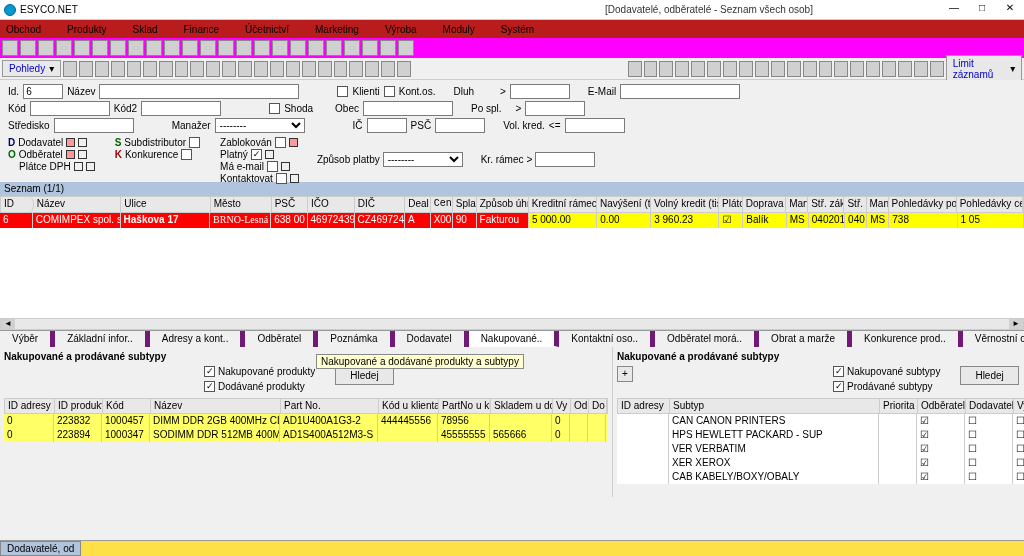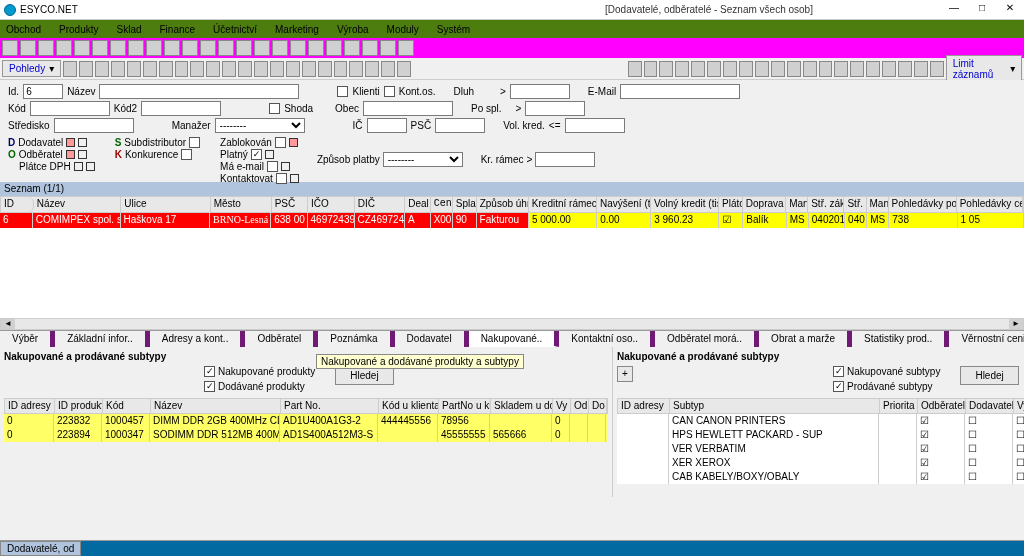--- a/index.html
+++ b/index.html
@@ -3,21 +3,21 @@
 <meta charset="utf-8">
 <style>
 * { box-sizing: border-box; margin: 0; padding: 0; font-family: Tahoma, sans-serif; font-size: 10px; }
 body { background: #f0f0f0; width: 1024px; height: 556px; overflow: hidden; }
 .titlebar { height: 20px; background: #fff; display: flex; align-items: center; padding: 0 4px; border-bottom: 1px solid #ccc; }
 .title-left { display: flex; align-items: center; gap: 4px; flex: 1; }
 .title-center { flex: 1; text-align: center; color: #333; }
 .title-right { display: flex; gap: 8px; }
 .win-btn { width: 20px; height: 15px; text-align: center; cursor: pointer; }
 .app-icon { width: 12px; height: 12px; border-radius: 50%; background: #0099cc; border: 1px solid #006699; display: inline-block; }
-.menubar { height: 18px; background: #4d7c0f; padding: 0 6px; display: flex; gap: 18px; align-items: center; }
+.menubar { height: 18px; background: #b91c1c; padding: 0 6px; display: flex; gap: 26px; align-items: center; }
 .menubar span { cursor: pointer; }
 .toolbar1 { height: 20px; background: #FF00FF; display: flex; align-items: center; gap: 2px; padding: 0 2px; }
 .tb-btn { width: 16px; height: 16px; background: #d0d0d0; border: 1px solid #888; display: inline-block; }
 .toolbar2 { height: 22px; background: #f0f0f0; display: flex; align-items: center; gap: 2px; padding: 2px; border-bottom: 1px solid #ccc; }
 .pohledy-btn { display: flex; align-items: center; gap: 4px; padding: 2px 6px; border: 1px solid #999; background: #e8e8e8; }
 .link-blue { color: #0000cc; cursor: pointer; }
 .filter-area { background: #f0f0f0; padding: 4px 8px; position: relative; height: 102px; }
 .fr { display: flex; align-items: center; gap: 4px; margin-bottom: 2px; }
 .inp { border: 1px solid #7a7a7a; background: #fff; height: 15px; padding: 0 2px; }
 .sel { border: 1px solid #7a7a7a; background: #fff; height: 15px; }
@@ -40,21 +40,21 @@
 .tab.active { background: #fff; border-bottom: 1px solid #fff; }
 .bottom-panes { display: flex; height: 150px; background: #f0f0f0; }
 .pane { flex: 1; padding: 4px; border-right: 1px solid #ccc; }
 .pane-hdr { font-weight: bold; margin-bottom: 2px; }
 .tooltip { position: absolute; background: #FFFFD0; border: 1px solid #888; padding: 1px 4px; left: 316px; top: 354px; z-index: 100; font-size: 10px; }
 .btn { border: 1px solid #888; background: #e8e8e8; padding: 3px 14px; cursor: pointer; text-align: right; }
 .small-grid-head { display: flex; background: #e8e8e8; border: 1px solid #ccc; }
 .small-grid-head > div, .small-grid-row > div { padding: 1px 3px; border-right: 1px solid #ccc; overflow: hidden; white-space: nowrap; height: 14px; }
 .small-grid-row { display: flex; }
 .yellow-row { background: #FFFF66; }
-.statusbar { position: absolute; bottom: 0; left: 0; right: 0; height: 16px; background: #0369a1; border-top: 1px solid #999; }
+.statusbar { position: absolute; bottom: 0; left: 0; right: 0; height: 16px; background: #fde047; border-top: 1px solid #999; }
 .status-tab { display: inline-block; background: #b0c4de; padding: 1px 6px; border: 1px solid #888; }
 .scroll-row { height: 12px; background: #e8e8e8; border: 1px solid #ccc; display: flex; justify-content: space-between; }
 .scroll-btn { width: 14px; height: 10px; background: #d0d0d0; text-align: center; font-size: 8px; }
 .plus-btn { width: 16px; height: 16px; border: 1px solid #888; background: #e8e8e8; text-align: center; cursor: pointer; line-height: 14px; }
 </style>
 </head>
 <body>
 
 <div class="titlebar">
   <div class="title-left">
@@ -310,21 +310,21 @@
     <div style="width: 40px;">Stř. zák.</div>
     <div style="width: 24px;">Stř.</div>
     <div style="width: 24px;">Man</div>
     <div style="width: 76px;">Pohledávky po spl</div>
     <div style="width: 74px;">Pohledávky celke</div>
   </div>
 <div class="grid-body">
   <div class="grid-row" id="grid-row">
       <div class="sel-row" style="width: 36px;">6</div>
       <div class="sel-row" style="width: 98px;">COMIMPEX spol. s r.o.</div>
-      <div class="sel-row" style="width: 100px;">Haškova 17</div>
+      <div class="sel-row" style="width: 100px; font-weight: bold;">Haškova 17</div>
       <div class="sel-row" style="width: 68px; font-family: Liberation Serif, serif;">BRNO-Lesná</div>
       <div class="sel-row" style="width: 40px;">638 00</div>
       <div class="sel-row" style="width: 52px;">46972439</div>
       <div class="sel-row" style="width: 56px;">CZ469724</div>
       <div class="sel-row" style="width: 28px;">A</div>
       <div class="sel-row" style="width: 24px;">X00</div>
       <div class="sel-row" style="width: 26px;">90</div>
       <div class="sel-row" style="width: 58px;">Fakturou</div>
       <div class="yellow-cells" style="width: 76px;">5 000.00</div>
       <div class="yellow-cells" style="width: 60px;">0.00</div>
@@ -348,21 +348,21 @@
     <div class="tab">Výběr</div>
     <div class="tab">Základní infor..</div>
     <div class="tab">Adresy a kont..</div>
     <div class="tab">Odběratel</div>
     <div class="tab">Poznámka</div>
     <div class="tab">Dodavatel</div>
     <div class="tab active">Nakupované..</div>
     <div class="tab">Kontaktní oso..</div>
     <div class="tab">Odběratel morá..</div>
     <div class="tab">Obrat a marže</div>
-    <div class="tab">Statistiky prod..</div>
+    <div class="tab">Konkurence prod..</div>
     <div class="tab">Věrnostní ceni..</div>
     <div class="tab">Marketingové..</div>
     <div class="tab">Směnky</div>
     <div class="tab">Smluvní doku..</div>
   </div>
 
 <div class="tooltip">Nakupované a dodávané produkty a subtypy</div>
 
 <div class="bottom-panes">
   <div class="pane">

